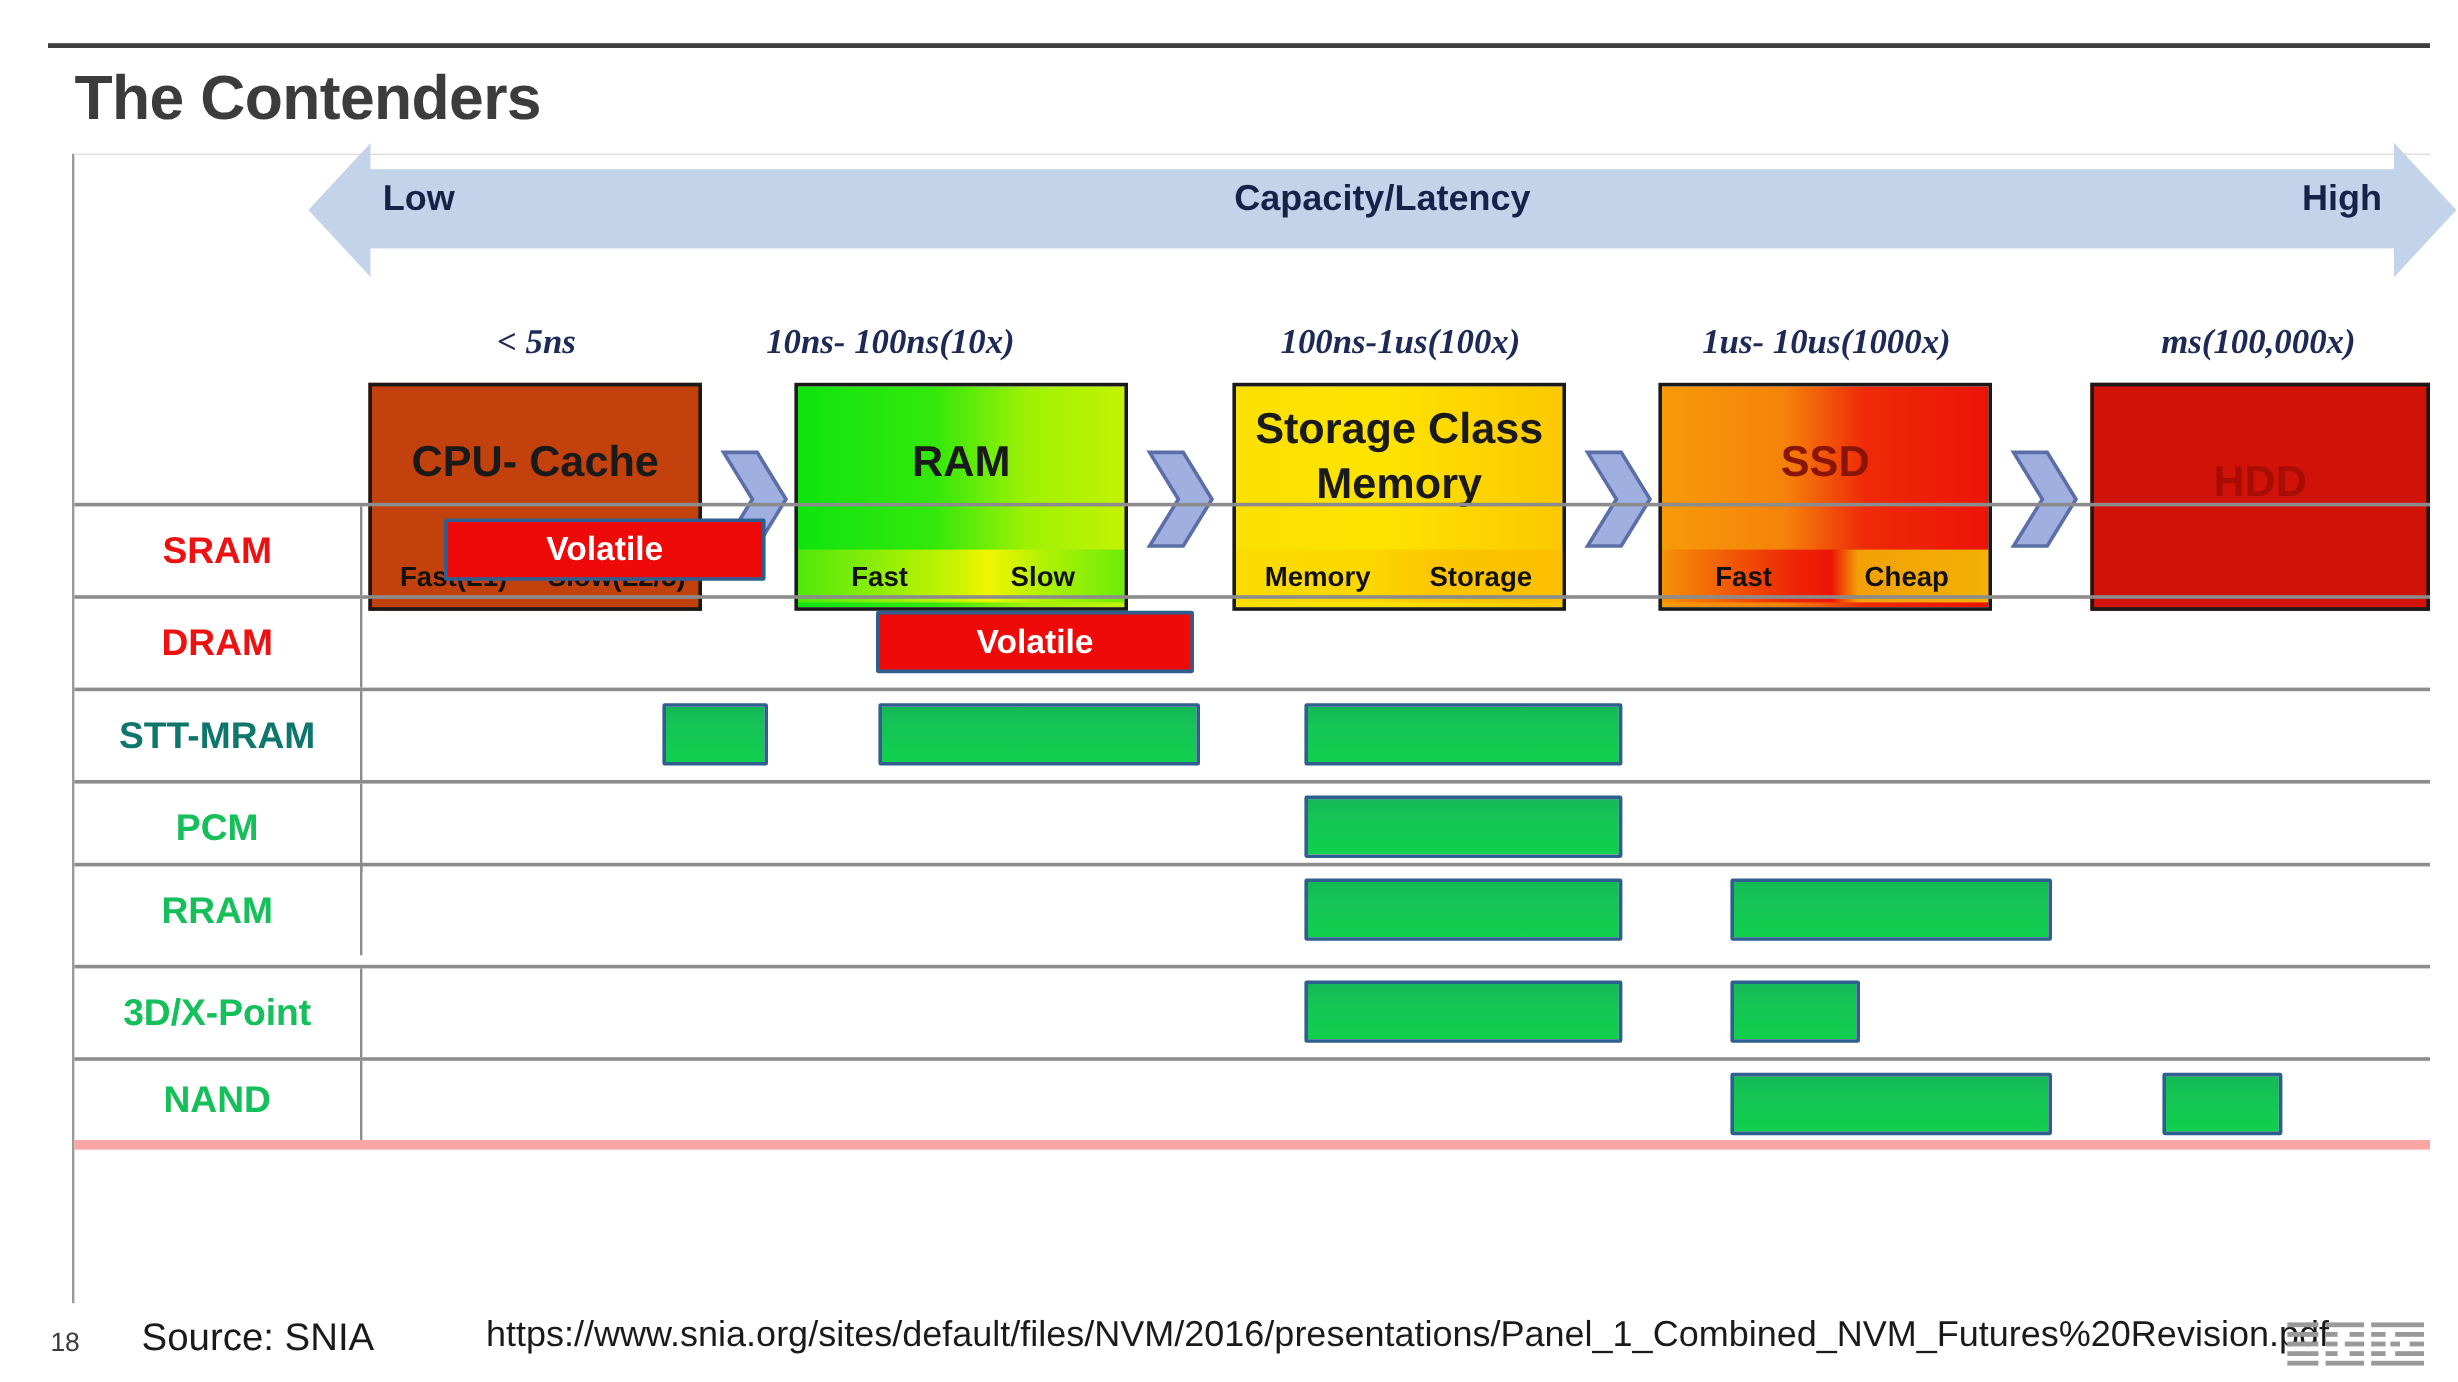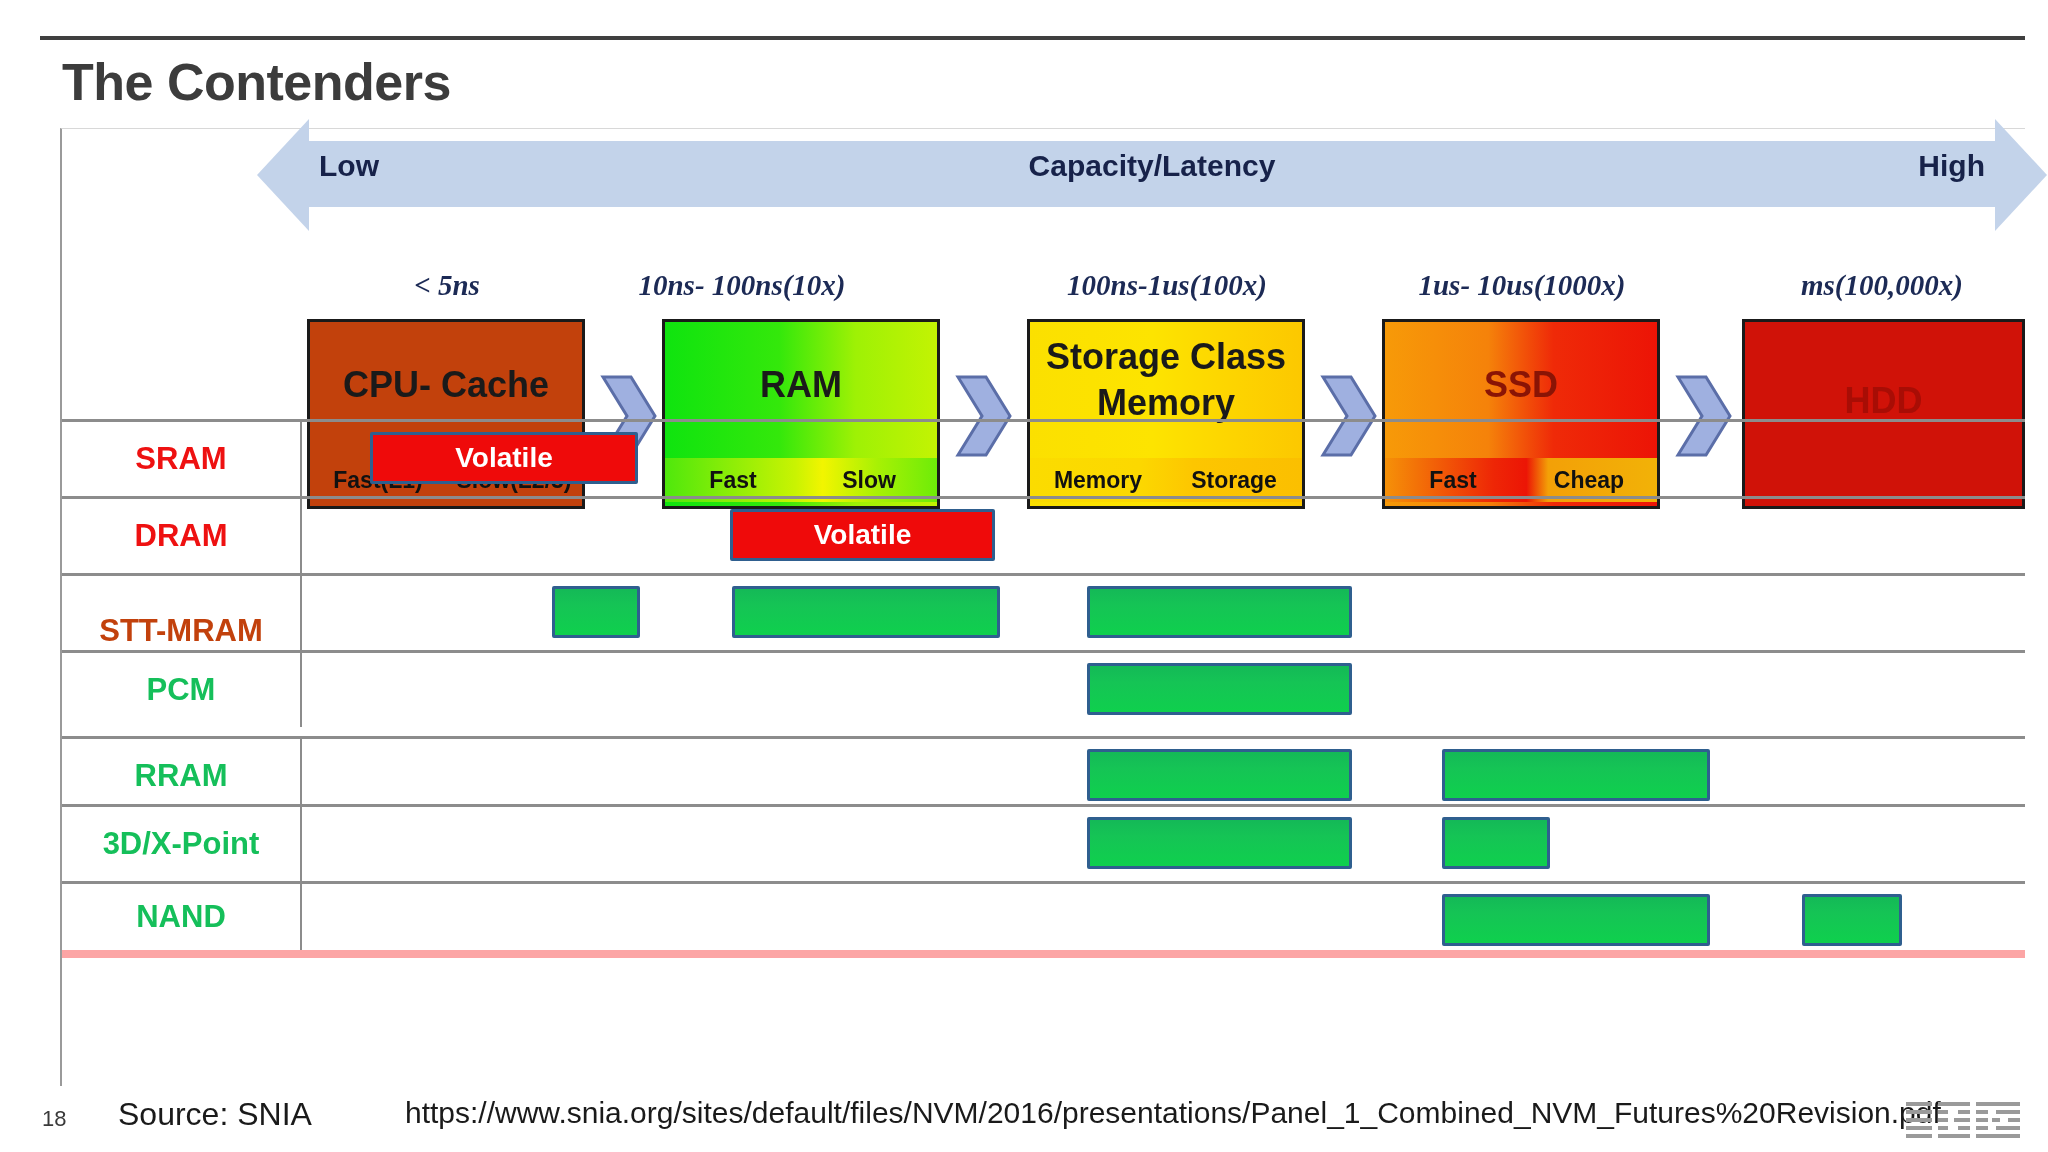--- a/index.html
+++ b/index.html
@@ -263,38 +263,38 @@
         <div class="tbl-label" style="color:#ee1111;">DRAM</div>
         <div class="tbl-divider"></div>
         <div class="tbl-cellarea">
           <div class="bar bar-red" style="left:430px; width:265px;">
             <span class="bar-label">Volatile</span>
           </div>
         </div>
       </div>
 
       <div class="tbl-row" style="top:444px;">
-        <div class="tbl-label" style="color:#c2410c;margin-top:18px;">STT-MRAM</div>
+        <div class="tbl-label" style="color:#0f766e;">STT-MRAM</div>
         <div class="tbl-divider"></div>
         <div class="tbl-cellarea">
           <div class="bar bar-green" style="left:252px; width:88px;"></div>
           <div class="bar bar-green" style="left:432px; width:268px;"></div>
           <div class="bar bar-green" style="left:787px; width:265px;"></div>
         </div>
       </div>
 
       <div class="tbl-row" style="top:521px;">
         <div class="tbl-label" style="color:#15bf5a;">PCM</div>
         <div class="tbl-divider"></div>
         <div class="tbl-cellarea">
           <div class="bar bar-green" style="left:787px; width:265px;"></div>
         </div>
       </div>
 
-      <div class="tbl-row" style="top:607px;">
+      <div class="tbl-row" style="top:590px;">
         <div class="tbl-label" style="color:#15bf5a;">RRAM</div>
         <div class="tbl-divider"></div>
         <div class="tbl-cellarea">
           <div class="bar bar-green" style="left:787px; width:265px;"></div>
           <div class="bar bar-green" style="left:1142px; width:268px;"></div>
         </div>
       </div>
 
       <div class="tbl-row" style="top:675px;">
         <div class="tbl-label" style="color:#15bf5a;">3D/X-Point</div>

